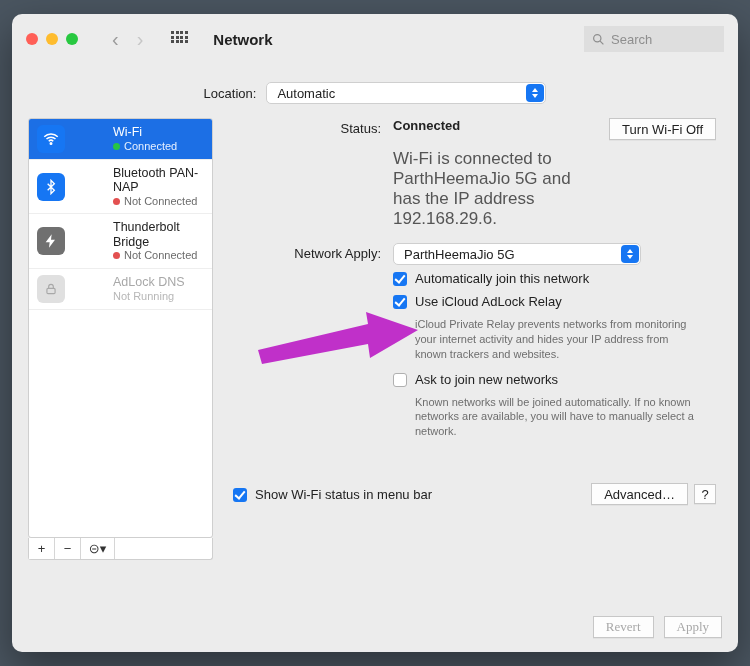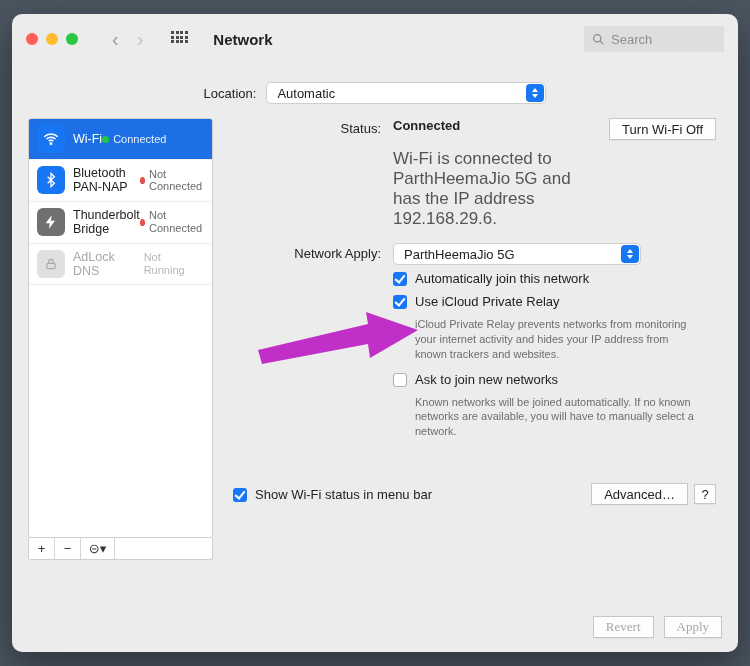--- a/index.html
+++ b/index.html
@@ -108,21 +108,21 @@
   .item .icon {
     width:28px; height:28px; border-radius:6px;
     display:flex; align-items:center; justify-content:center;
     font-size:16px; color:#fff;
     flex-shrink:0;
   }
   .icon.wifi { background:#1676f3; }
   .icon.bt   { background:#1676f3; }
   .icon.tb   { background:#707070; }
   .icon.lock { background:#e0e0e0; color:#a8a8a8;}
-  .texts { display:flex; flex-direction:row; line-height:1.15; }
+  .texts { display:flex; flex-direction:column; line-height:1.15;margin-left:40px; }
   .name { font-size:12.5px; font-weight:500; }
   .sub  { font-size:11px; color:#6b6b6b; display:flex; align-items:center; gap:4px;}
   .status-dot{ width:7px;height:7px;border-radius:50%; }
   .g{background:#27c446;} .r{background:#e35050;}
   .item.selected .status-dot.g{background:#27c446;}
   .list-footer{
     border:1px solid #cfcfcf; border-top:none;
     background:#fff;
     height:22px;
     display:flex; align-items:stretch;
@@ -329,21 +329,21 @@
             <span>ParthHeemaJio 5G</span>
             <span class="chevrons"></span>
           </div>
 
           <div class="check-row mt">
             <div class="chk"></div>
             <span>Automatically join this network</span>
           </div>
           <div class="check-row">
             <div class="chk"></div>
-            <span>Use iCloud Private Relay</span>
+            <span>Use iCloud AdLock Relay</span>
           </div>
           <div class="desc">iCloud Private Relay prevents networks from monitoring your internet activity and hides your IP address from known trackers and websites.</div>
 
           <div class="check-row">
             <div class="chk off"></div>
             <span>Ask to join new networks</span>
           </div>
           <div class="desc">Known networks will be joined automatically. If no known networks are available, you will have to manually select a network.</div>
         </div>
       </div>

